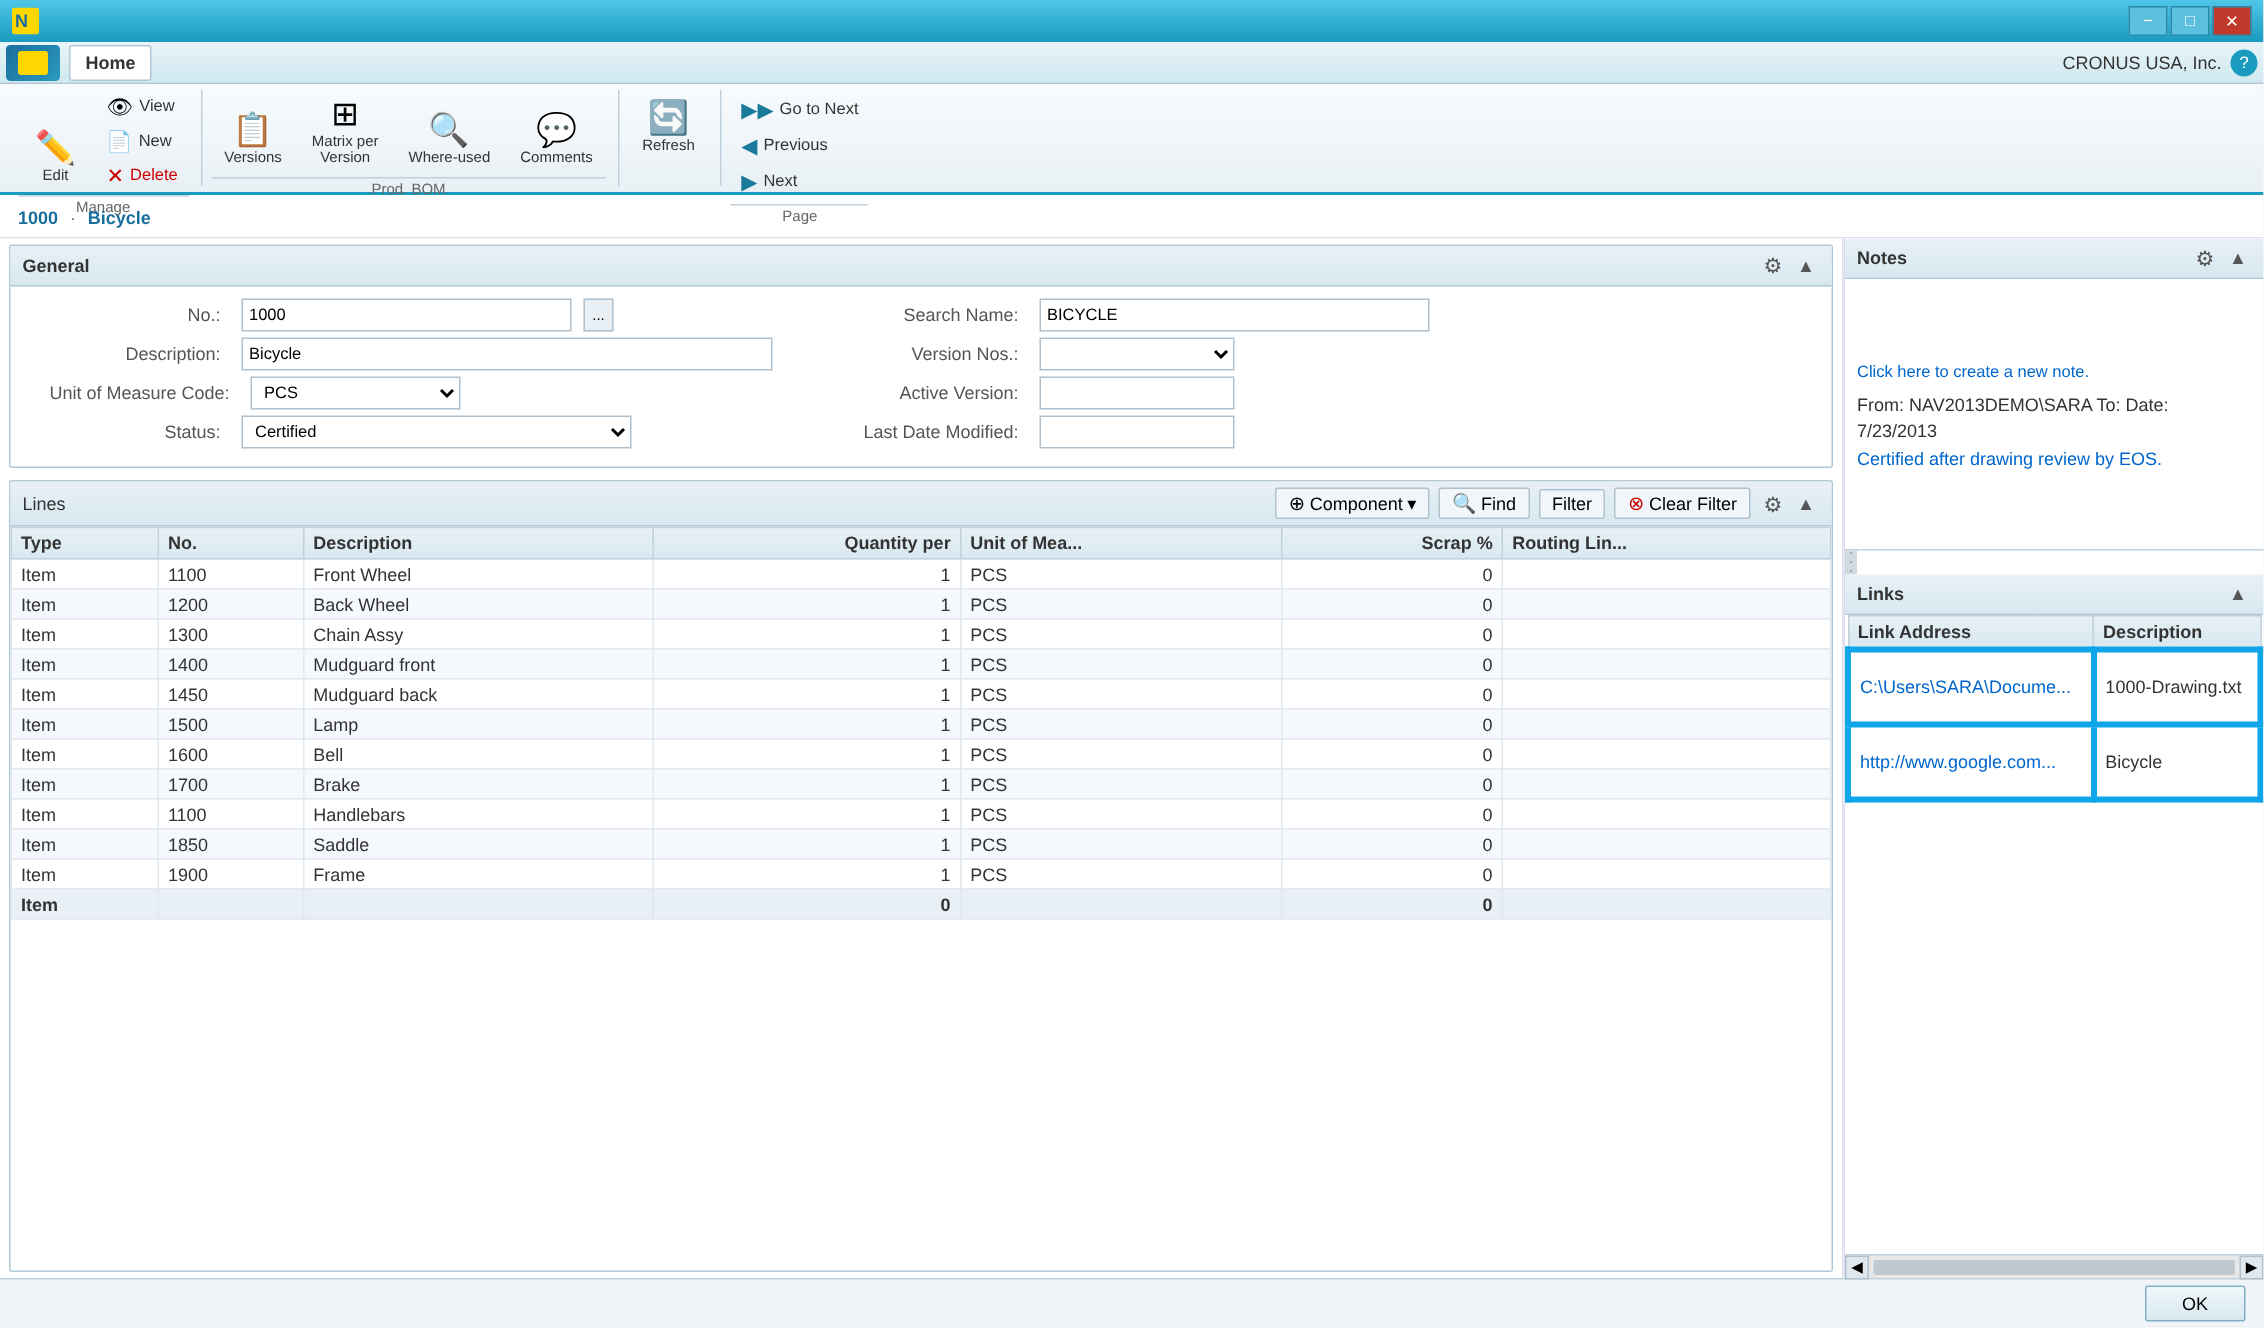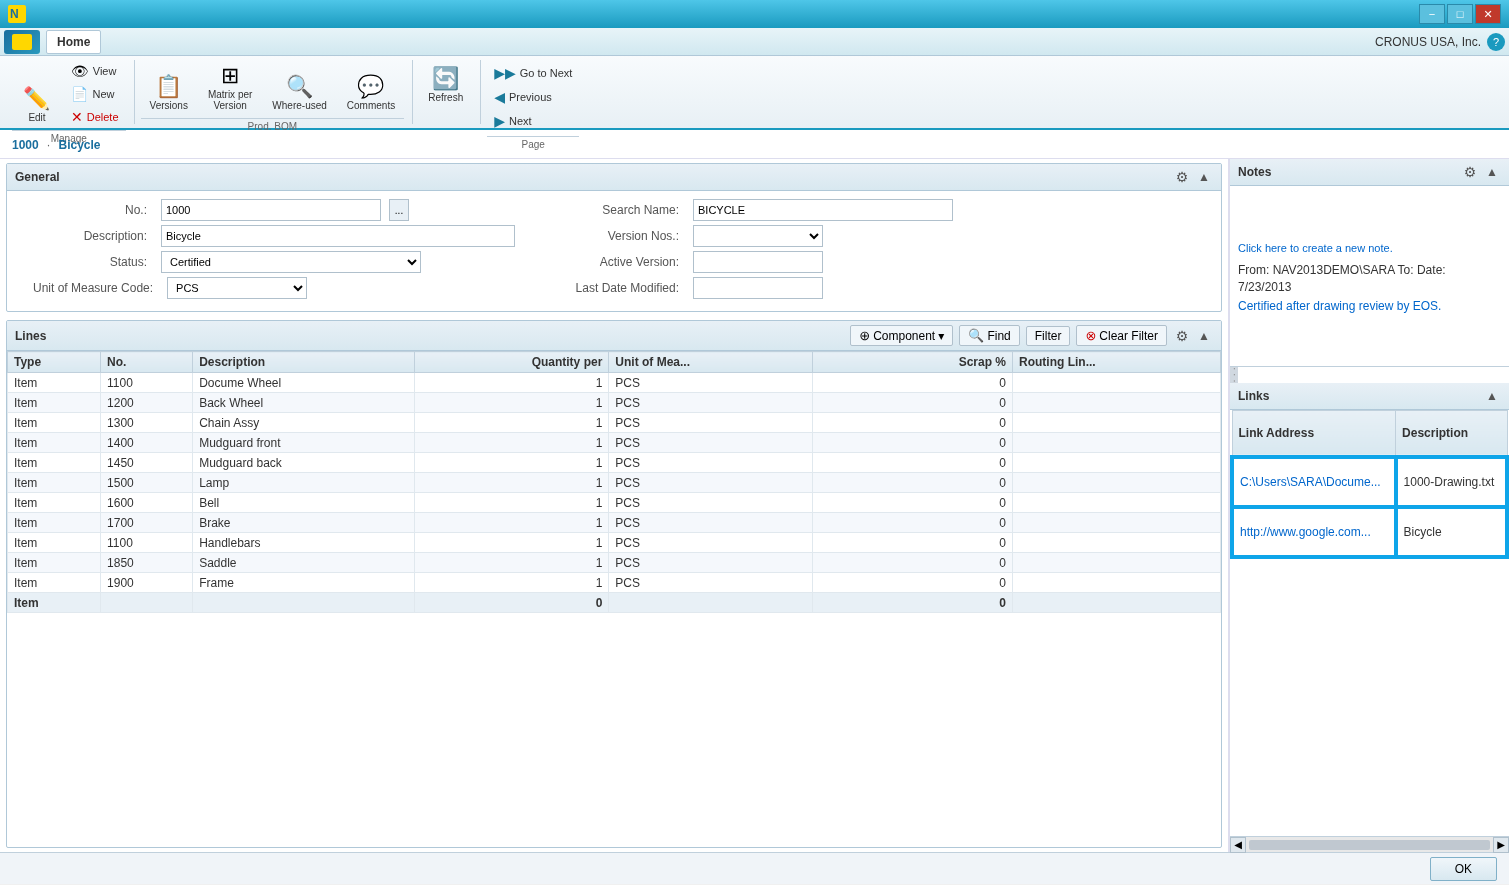--- a/index.html
+++ b/index.html
@@ -171,21 +171,21 @@
       overflow: hidden;
     }
     .lines-toolbar {
       background: linear-gradient(to bottom, #e8f0f6, #d8e8f0);
       padding: 4px 8px;
       display: flex;
       align-items: center;
       gap: 6px;
       border-bottom: 1px solid #b0c8d8;
     }
-    .lines-title { font-size: 12px; font-weight: 700; color: #333; flex: 1; }
+    .lines-title { font-size: 12px; font-weight: 400; color: #333; flex: 1; }
     .lines-btn {
       display: flex; align-items: center; gap: 3px; padding: 2px 8px;
       border: 1px solid #b0c0cc; background: #f0f6fa; cursor: pointer;
       border-radius: 2px; font-size: 11px;
     }
     .lines-btn-icon { font-size: 13px; }
 
     
     .data-table { width: 100%; border-collapse: collapse; font-size: 11px; }
     .data-table th {
@@ -251,21 +251,21 @@
       display: flex;
       align-items: center;
       justify-content: space-between;
       border-bottom: 1px solid #b0c8d8;
     }
     .links-header-title { font-size: 12px; font-weight: 600; color: #333; }
     .links-body { padding: 0; flex: 1; overflow: hidden; }
     .links-table { width: 100%; border-collapse: collapse; font-size: 11px; }
     .links-table th {
       background: linear-gradient(to bottom, #e8f0f6, #d8e8f0);
-      border: 1px solid #c0d0dc; padding: 15px 6px;
+      border: 1px solid #c0d0dc; padding: 3px 6px;
       text-align: left; font-weight: 600; color: #333;
     }
     .links-table td {
       border: 4px solid #0ea5e9; padding: 16px 6px; color: #0066cc;
       cursor: pointer;
     }
     .links-table td:last-child { color: #333; }
     .links-scrollbar {
       height: 16px; background: #e8e8e8;
       border-top: 1px solid #c0d0dc;
@@ -450,32 +450,32 @@
             <div class="form-row">
               <span class="form-label">No.:</span>
               <input class="form-input form-input-wide" type="text" value="1000" style="">
               <button class="ellipsis-btn">...</button>
             </div>
             <div class="form-row">
               <span class="form-label">Description:</span>
               <input class="form-input" style="width: 354px;" type="text" value="Bicycle">
             </div>
             <div class="form-row">
+              <span class="form-label">Unit of Measure Code:</span>
+              <select class="form-select" style="width:140px;">
+                <option>PCS</option>
+              </select>
+            </div>
+            <div class="form-row">
               <span class="form-label">Status:</span>
               <select class="form-select" style="width:260px;">
                 <option>New</option>
                 <option selected="">Certified</option>
                 <option>Under Development</option>
                 <option>Closed</option>
-              </select>
-            </div>
-            <div class="form-row">
-              <span class="form-label">Unit of Measure Code:</span>
-              <select class="form-select" style="width:140px;">
-                <option>PCS</option>
               </select>
             </div>
           </div>
 
           <div class="form-col" style="margin-left:30px;">
             <div class="form-row">
               <span class="form-label">Search Name:</span>
               <input class="form-input" style="width: 260px;" type="text" value="BICYCLE">
             </div>
             <div class="form-row">
@@ -524,29 +524,29 @@
       <div class="table-wrapper">
         <div class="table-scroll">
           <table class="data-table">
             <thead>
               <tr>
                 <th>Type</th>
                 <th>No.</th>
                 <th>Description</th>
                 <th style="text-align:right;">Quantity per</th>
                 <th>Unit of Mea...</th>
-                <th style="text-align:right;padding-left:32px;">Scrap %</th>
+                <th style="text-align:right;">Scrap %</th>
                 <th>Routing Lin...</th>
               </tr>
             </thead>
             <tbody id="lines-tbody">
             <tr>
     <td>Item</td>
     <td>1100</td>
-    <td>Docume Wheel</td>
+    <td>Front Wheel</td>
     <td class="num">1</td>
     <td>PCS</td>
     <td class="num">0</td>
     <td></td>
   </tr>
                 <tr>
     <td>Item</td>
     <td>1200</td>
     <td>Back Wheel</td>
     <td class="num">1</td>

